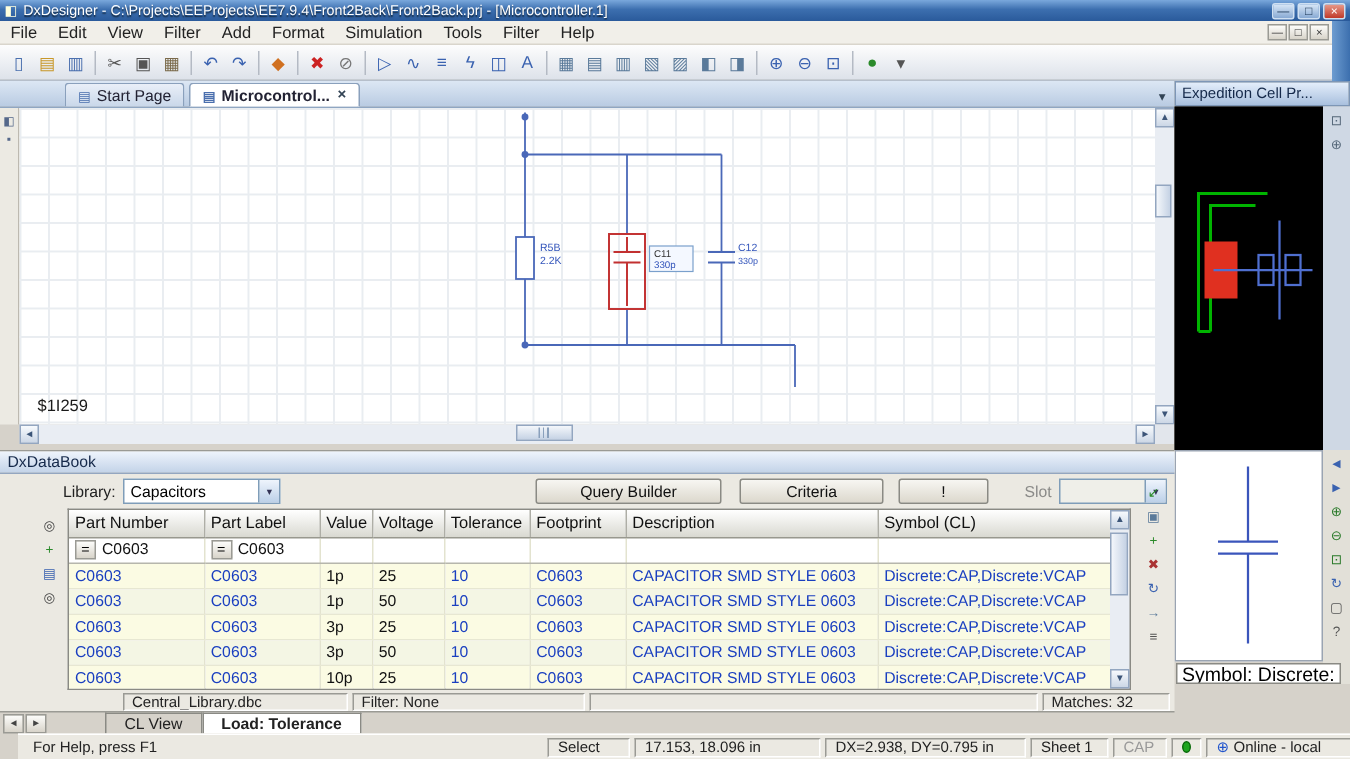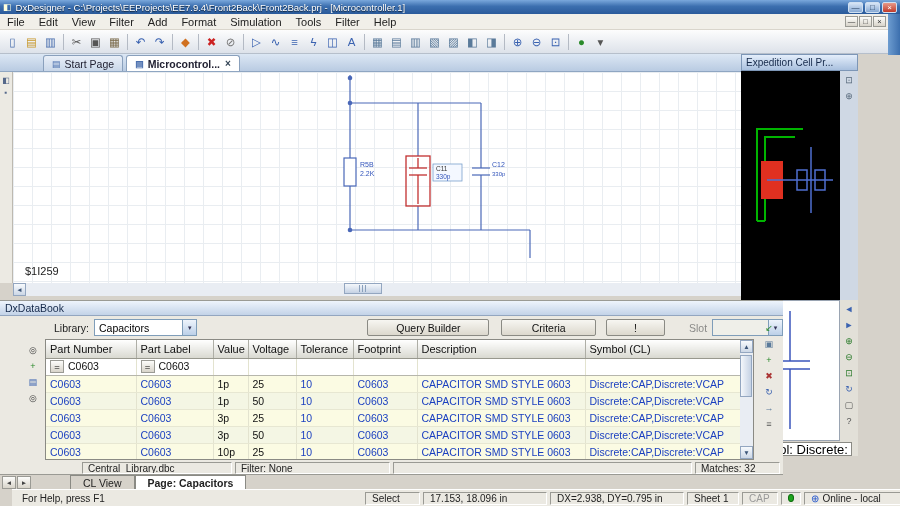--- a/index.html
+++ b/index.html
@@ -75,21 +75,21 @@
     display:flex; }
   .sb-track-h { flex:1; position:relative; }
   .sb-thumb-h { position:absolute; top:0; left:318px; width:38px; height:11px;
     background:linear-gradient(#f4f7fb,#c5d2e4); border:1px solid #93a6c0;
     display:flex; align-items:center; justify-content:center; }
   .grip { width:9px; height:7px;
     background:repeating-linear-gradient(90deg,#8aa0bc 0 1px, transparent 1px 3px); }
   #corner { position:absolute; left:770px; top:283px; width:13px; height:13px; background:#e2e6ec; }
 
   
-  #rightpanel { position:absolute; left:741px; top:54px; width:117px; height:337px; background:#d6d2ca; }
+  #rightpanel { position:absolute; left:783px; top:54px; width:117px; height:337px; background:#d6d2ca; }
   #cell-header { position:absolute; left:0; top:0; width:117px; height:17px;
     background:linear-gradient(#e4eefb,#a9c0de); border:1px solid #7d96b6;
     font-size:10px; color:#15294a; display:flex; align-items:center; padding:0 4px; white-space:nowrap; overflow:hidden; }
   #cell-canvas { position:absolute; left:0; top:17px; width:99px; height:229px; background:#000; }
   #cell-side { position:absolute; left:99px; top:17px; width:18px; height:229px; background:#cfd8e4;
     display:flex; flex-direction:column; align-items:center; padding-top:2px; }
   #symbol-preview { position:absolute; left:0; top:246px; width:99px; height:141px; background:#fff;
     border:1px solid #9aa4b2; }
   #symbol-tools { position:absolute; left:99px; top:246px; width:18px; height:156px; background:#e2e0d8;
     display:flex; flex-direction:column; align-items:center; padding-top:2px; }
@@ -100,21 +100,21 @@
     display:flex; align-items:center; justify-content:center; }
 
   
   #databook { position:absolute; left:0; top:300px; width:783px; height:174px; background:#ebe9e2;
     border-top:1px solid #9a9a94; }
   #db-header { position:absolute; left:0; top:0; width:783px; height:15px;
     background:linear-gradient(#eef4fc,#c3d3e8); border-bottom:1px solid #93a6c0;
     font-size:10.5px; color:#15294a; display:flex; align-items:center; padding:0 5px; }
   #db-controls { position:absolute; left:0; top:15px; width:783px; height:23px;
     display:flex; align-items:center; font-size:10.5px; }
-  #db-controls .lbl { margin-left:54px; color:#222; }
+  #db-controls .lbl { margin-left:42px; color:#222; }
   .dis { color:#8a8a88 !important; }
   .combo { display:inline-flex; width:105px; height:17px; margin-left:5px; background:#fff;
     border:1px solid #7f9db9; align-items:center; }
   .combo.dis { background:#efefe9; width:72px; }
   .combo-text { flex:1; padding:0 4px; font-size:10.5px; white-space:nowrap; overflow:hidden; }
   .combo-arrow { width:14px; height:100%; background:linear-gradient(#eef4fc,#bcd0e8);
     border-left:1px solid #7f9db9; font-size:7px; display:flex; align-items:center; justify-content:center; color:#335; }
   .btn { height:17px; font-size:10.5px; font-family:"Liberation Sans",sans-serif;
     background:linear-gradient(#f7f6f2,#dcd8cd); border:1px solid #8a8a84; border-radius:2px; color:#111; }
   .btn.qb { width:124px; margin-left:170px; }
@@ -520,21 +520,21 @@
       <span class="fbox grow"></span>
       <span class="fbox w85">Matches: 32</span>
     </div>
   </div>
 
   <div id="bottom-tabs">
     <span class="mini-btn">◄</span>
     <span class="mini-btn">►</span>
     <div id="btabs">
         <div class="btab">CL View</div>
-        <div class="btab active">Page: Capacitors</div>
+        <div class="btab active">Load: Tolerance</div>
       </div>
   </div>
 
   <div id="statusbar">
     <span class="seg grow">For Help, press F1</span>
     <span class="seg w55">Select</span>
     <span class="seg w108">17.153, 18.096 in</span>
     <span class="seg w130">DX=2.938, DY=0.795 in</span>
     <span class="seg w52">Sheet 1</span>
     <span class="seg w36 dim">CAP</span>

